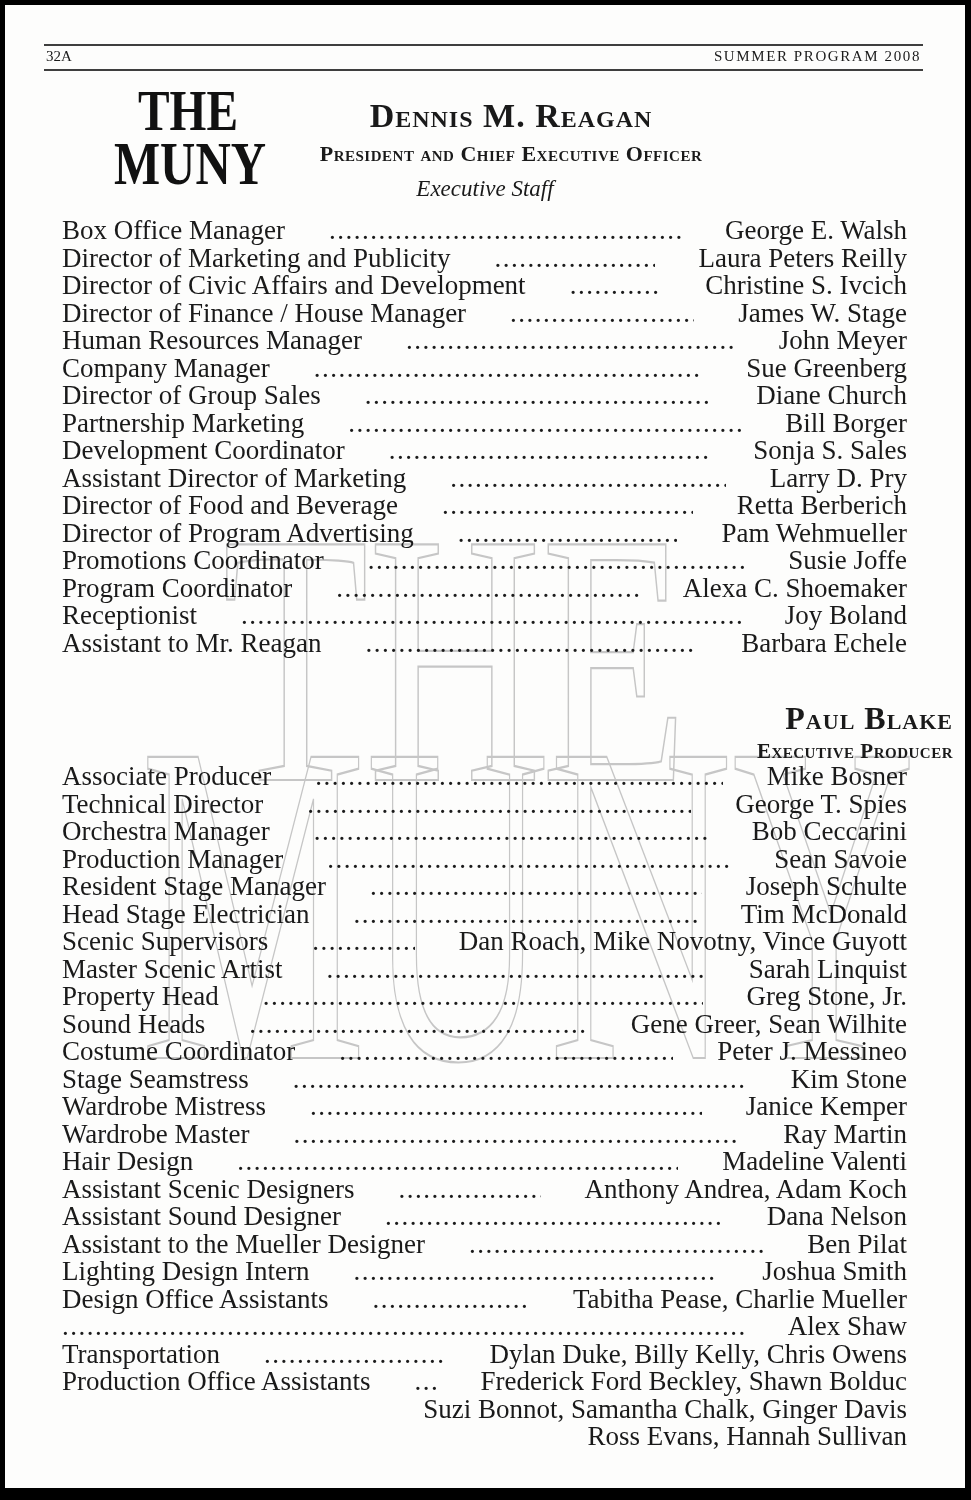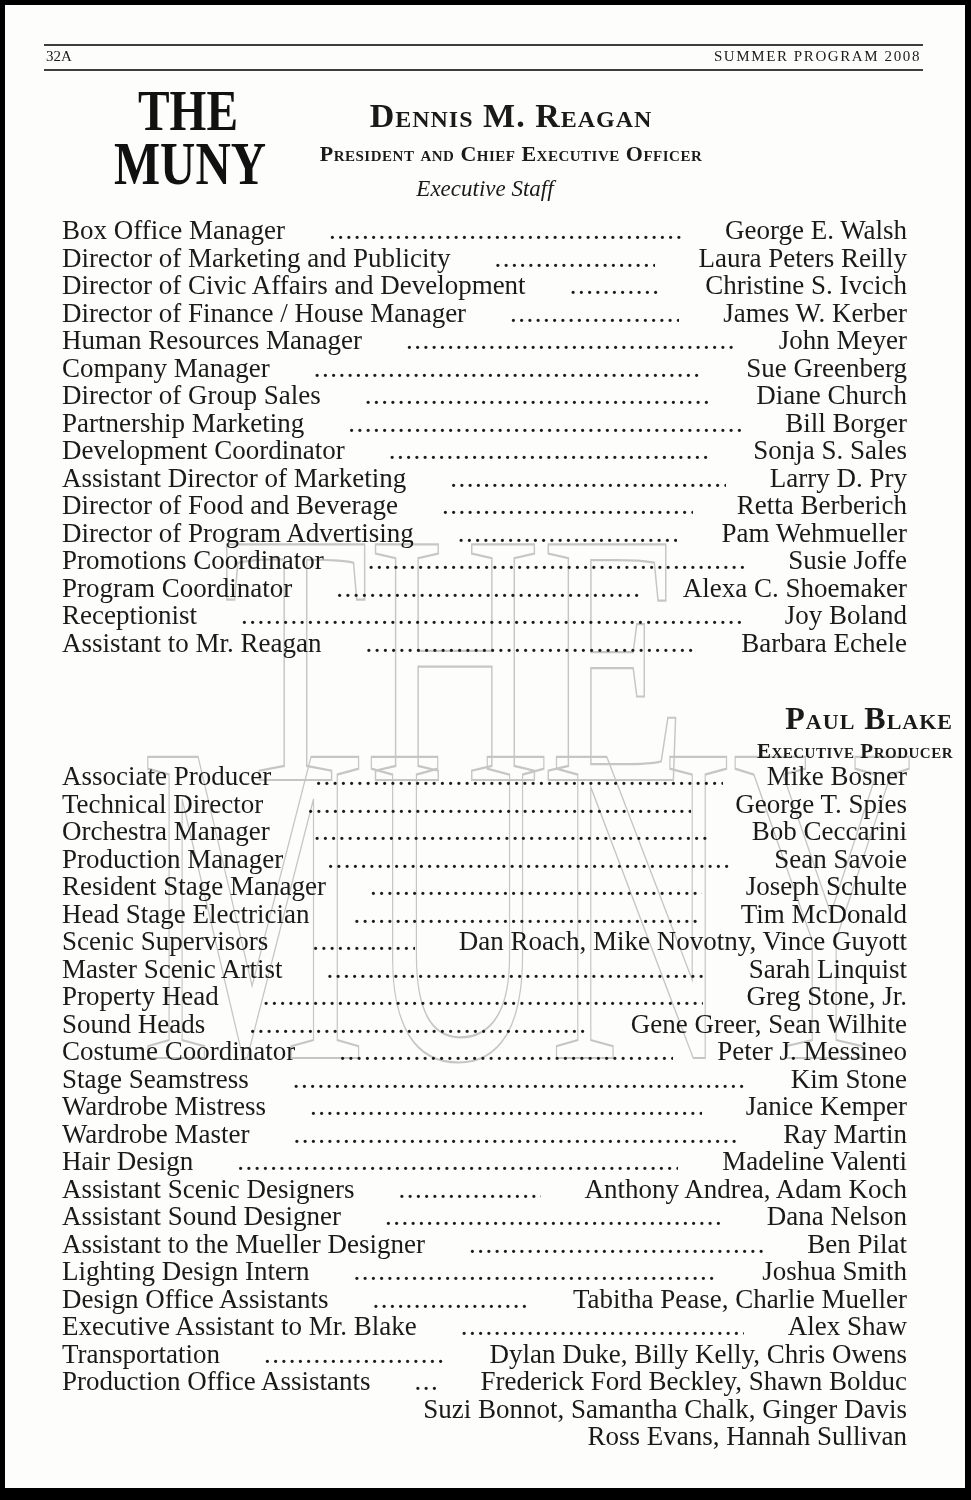--- a/index.html
+++ b/index.html
@@ -87,21 +87,21 @@
         <span class="n">Laura Peters Reilly</span>
       </div>
       <div class="row">
         <span class="t">Director of Civic Affairs and Development</span>
         <span class="dotlead"></span>
         <span class="n">Christine S. Ivcich</span>
       </div>
       <div class="row">
         <span class="t">Director of Finance / House Manager</span>
         <span class="dotlead"></span>
-        <span class="n">James W. Kerber</span>
+        <span class="n">James W. Stage</span>
       </div>
       <div class="row">
         <span class="t">Human Resources Manager</span>
         <span class="dotlead"></span>
         <span class="n">John Meyer</span>
       </div>
       <div class="row">
         <span class="t">Company Manager</span>
         <span class="dotlead"></span>
         <span class="n">Sue Greenberg</span>
@@ -259,21 +259,20 @@
         <span class="t">Lighting Design Intern</span>
         <span class="dotlead"></span>
         <span class="n">Joshua Smith</span>
       </div>
       <div class="row">
         <span class="t">Design Office Assistants</span>
         <span class="dotlead"></span>
         <span class="n">Tabitha Pease, Charlie Mueller</span>
       </div>
       <div class="row">
-        <span class="t">Executive Assistant to Mr. Blake</span>
         <span class="dotlead"></span>
         <span class="n">Alex Shaw</span>
       </div>
       <div class="row">
         <span class="t">Transportation</span>
         <span class="dotlead"></span>
         <span class="n">Dylan Duke, Billy Kelly, Chris Owens</span>
       </div>
       <div class="row">
         <span class="t">Production Office Assistants</span>

